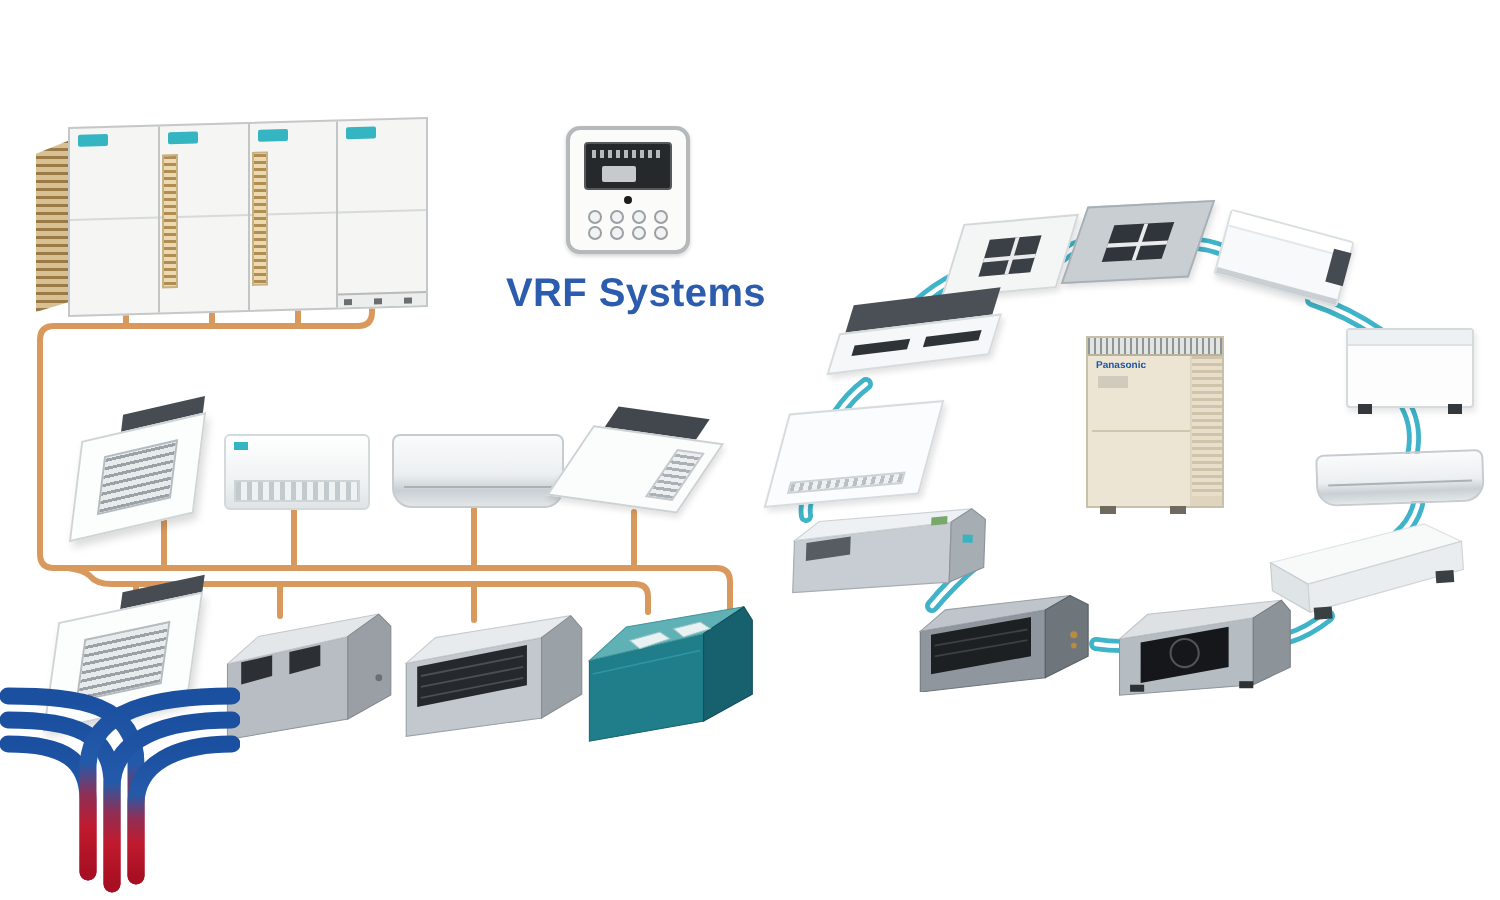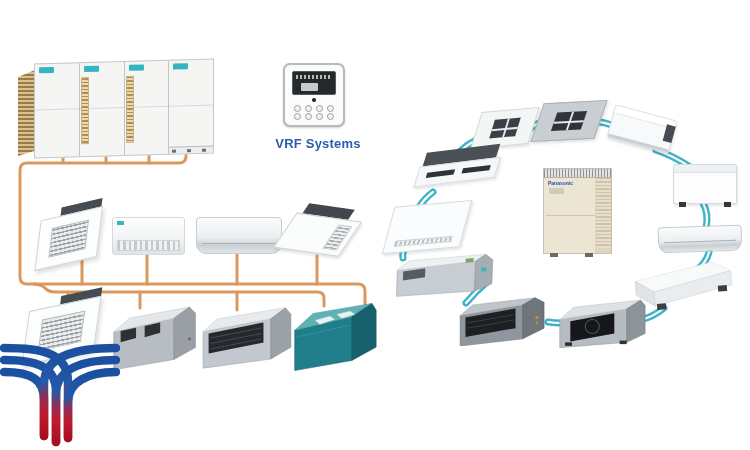--- a/index.html
+++ b/index.html
@@ -45,21 +45,21 @@
   .ctrl .lcd { position:absolute; left:7px; right:7px; top:6px; height:24px; background:#26292c; border-radius:2px; border:1px solid #55595c; }
   .ctrl .lcd::before { content:""; position:absolute; left:3px; right:3px; top:3px; height:4px;
     background:repeating-linear-gradient(90deg,#cfd4d6 0 2px,transparent 2px 4px); opacity:.85; }
   .ctrl .lcd::after { content:""; position:absolute; left:8px; top:11px; width:17px; height:8px; background:#d8dcde; opacity:.9; border-radius:1px; }
   .ctrl .dot { position:absolute; top:33px; left:50%; margin-left:-2px; width:4px; height:4px; border-radius:50%; background:#1d1d1d; }
   .ctrl .keys { position:absolute; left:7px; right:7px; top:39px; bottom:5px; display:grid;
     grid-template-columns:repeat(4,1fr); grid-template-rows:1fr 1fr; place-items:center; }
   .ctrl .k { width:7px; height:7px; border-radius:50%; border:1px solid #9aa0a3; background:#f1f2f2; }
 
   .caption { position:absolute; left:252px; top:136px; width:132px; text-align:center;
-    font-size:13px; font-weight:bold; color:#2b5cad; z-index:3; letter-spacing:0.2px; }
+    font-size:20px; font-weight:bold; color:#2b5cad; z-index:3; letter-spacing:0.2px; }
 
   
   .cass4 .bd { position:absolute; right:0; top:0; width:42px; height:22px; background:#474c52; transform:skewX(-20deg); }
   .cass4 .pn { position:absolute; left:0; top:8px; width:64px; height:48px; background:#fcfdfd;
     border:1px solid #cfd4d6; transform:skewX(-20deg); box-shadow:2px 3px 4px rgba(0,0,0,.15); }
   .cass4 .gr { position:absolute; left:20%; top:20%; right:20%; bottom:20%; border:1px solid #b4bbbf;
     background:repeating-linear-gradient(0deg,#9ba2a7 0 1.5px,#e8ebec 1.5px 4px); }
 
   .uc { background:linear-gradient(180deg,#ffffff,#eef1f2 65%,#dfe4e6); border:1px solid #d4d9db; border-radius:3px; }
   .uc .vent { position:absolute; left:4px; right:4px; bottom:3px; height:11px;

